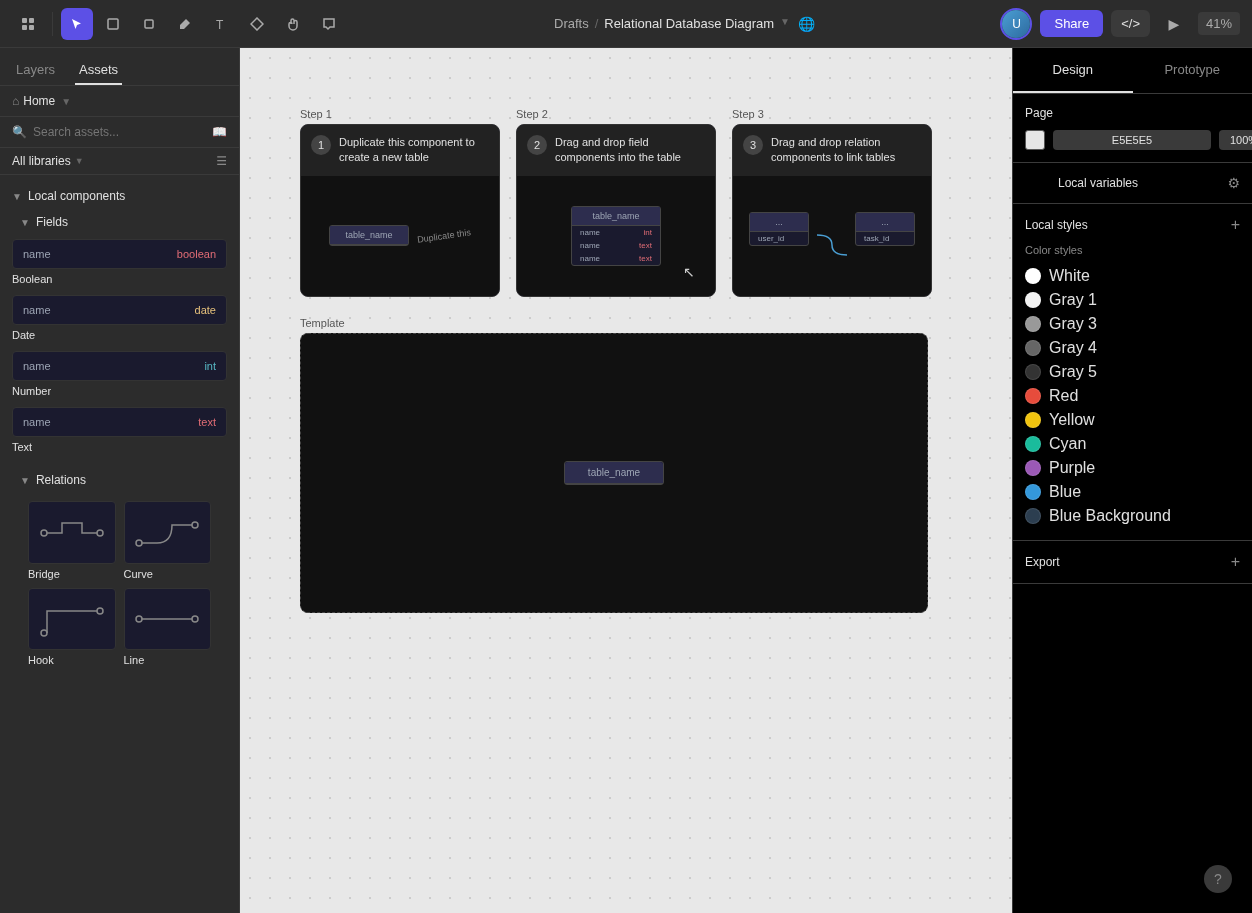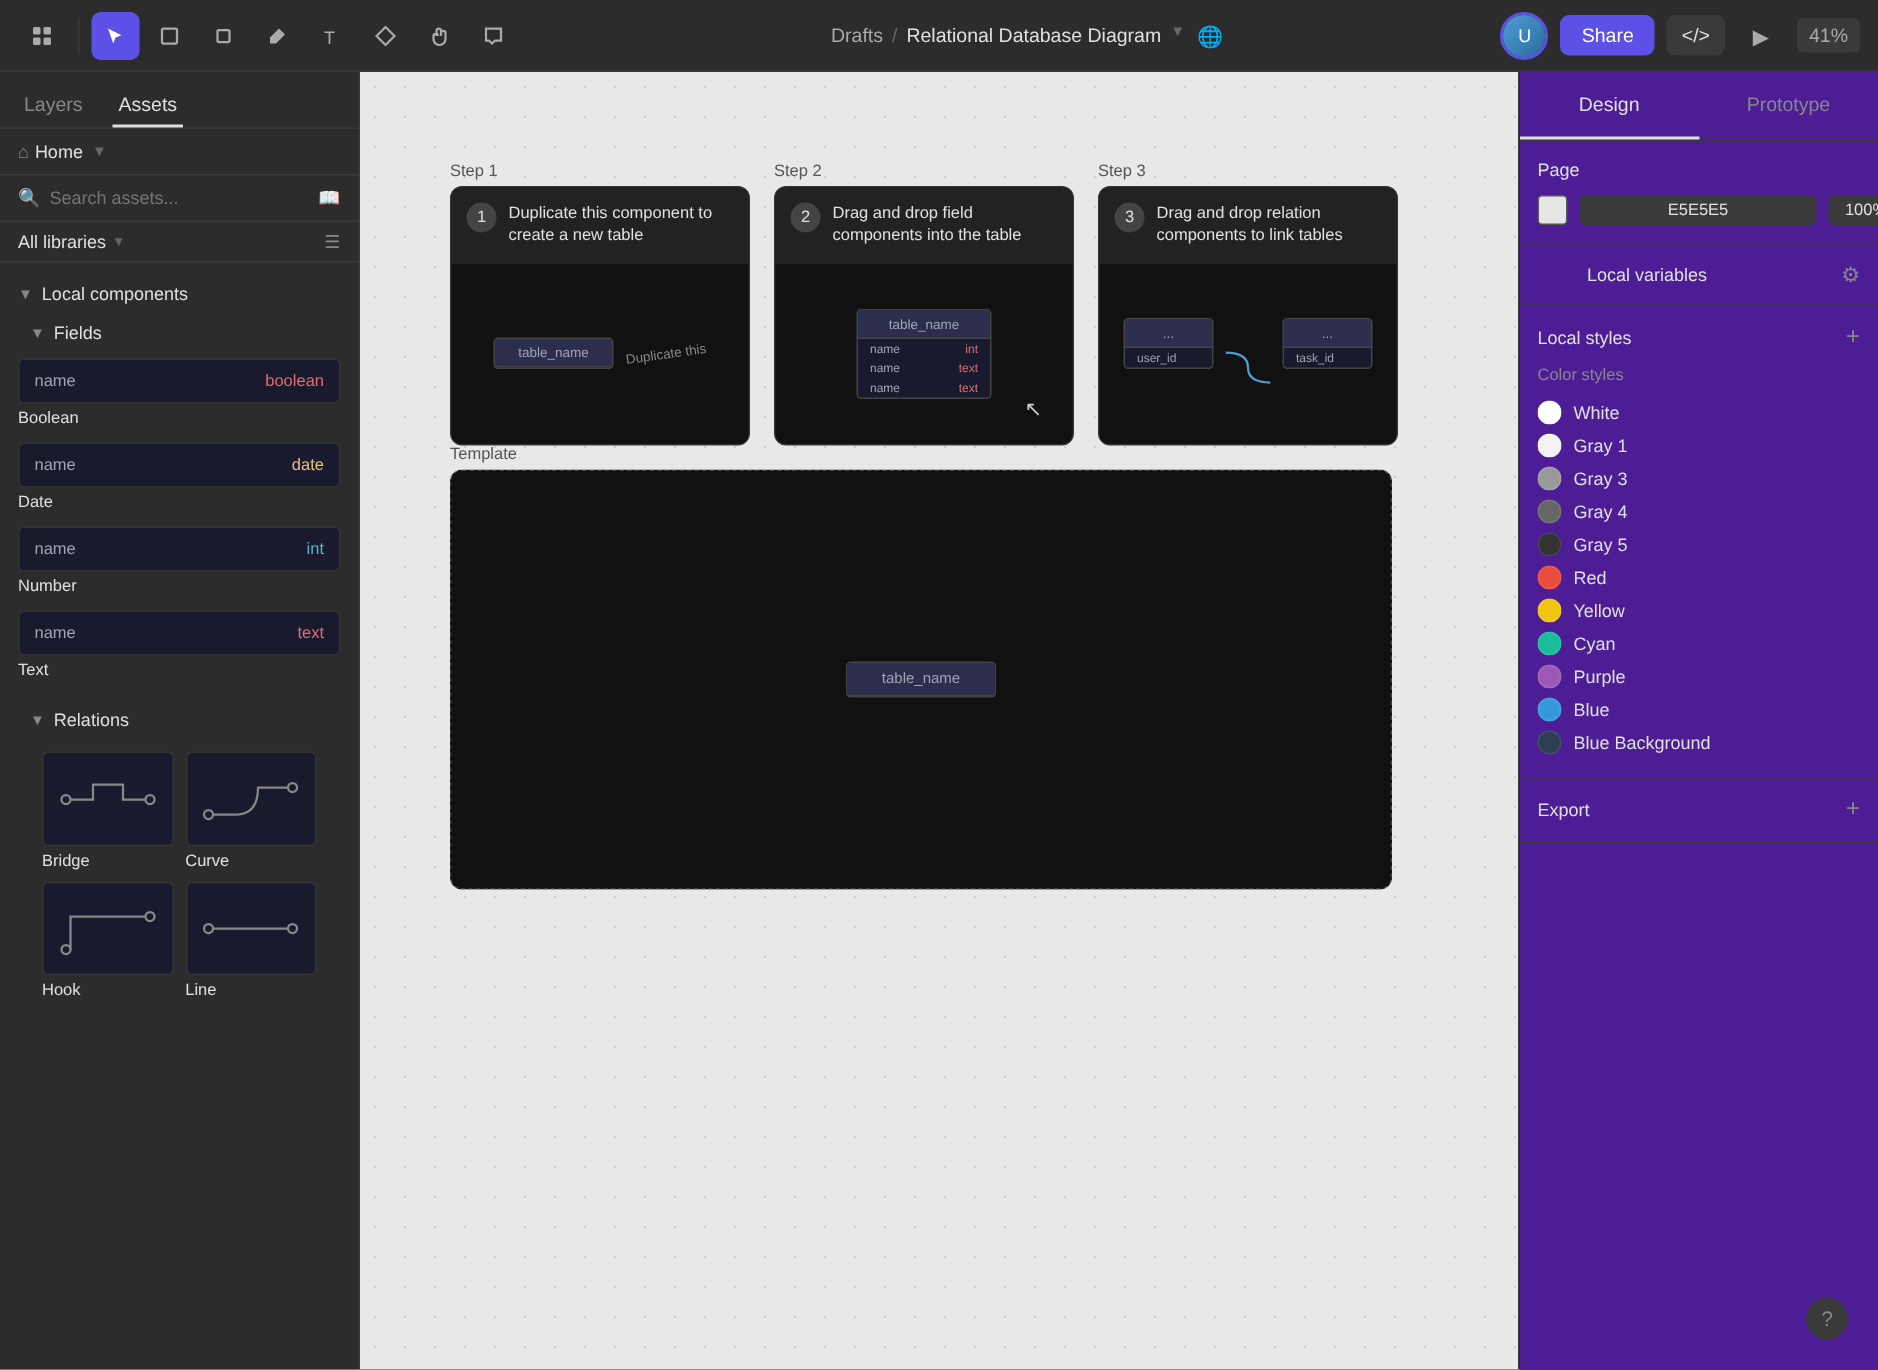--- a/index.html
+++ b/index.html
@@ -131,21 +131,21 @@
     
     .canvas {
       flex: 1; background: #e8e8e8;
       display: flex; align-items: flex-start; justify-content: flex-start;
       overflow: hidden; position: relative;
       background-image: radial-gradient(circle, #ccc 1px, transparent 1px);
       background-size: 20px 20px;
     }
     .canvas-content {
       position: absolute; top: 60px; left: 60px;
-      display: flex; flex-direction: column; 
+      display: flex; flex-direction: column; gap: 20px;
     }
     .steps-row { display: flex; gap: 16px; }
     .step-card {
       width: 200px;
       background: #1a1a2e; border-radius: 8px; overflow: hidden;
       border: 1px solid #333;
     }
     .step-header {
       display: flex; align-items: flex-start; gap: 8px;
       padding: 10px; background: #222;
@@ -190,21 +190,21 @@
       background: #1a1a2e; border: 1px solid #444; border-radius: 3px; min-width: 100px;
     }
     .template-table-header {
       background: #2d2d4e; padding: 5px 12px; text-align: center;
       color: #9da5b4; font-size: 10px; border-bottom: 1px solid #444; border-radius: 3px 3px 0 0;
     }
 
     
     .right-panel {
       width: 240px;
-      background: #4c1d95;
+      background: #000000;
       border-left: 1px solid #3a3a3a;
       display: flex; flex-direction: column;
       flex-shrink: 0;
       overflow-y: auto;
     }
     .right-panel::-webkit-scrollbar { width: 4px; }
     .right-panel::-webkit-scrollbar-thumb { background: #444; border-radius: 2px; }
     .right-tabs {
       display: flex; border-bottom: 1px solid #3a3a3a;
     }
@@ -251,21 +251,21 @@
     .vars-icon { color: #888; cursor: pointer; font-size: 14px; }
 
     .color-styles-title { color: #888; font-size: 11px; margin-bottom: 8px; }
     .color-style-item {
       display: flex; align-items: center; gap: 8px; padding: 3px 0; cursor: pointer;
     }
     .color-dot {
       width: 16px; height: 16px; border-radius: 50%; flex-shrink: 0;
       border: 1px solid rgba(255,255,255,0.1);
     }
-    .color-name { color: #e0e0e0; font-size: 12px; }
+    .color-name { color: #e0e0e0; font-size: 16px; }
 
     .export-row {
       display: flex; align-items: center; justify-content: space-between;
     }
 
     .help-btn {
       position: fixed; bottom: 20px; right: 20px;
       width: 28px; height: 28px; border-radius: 50%;
       background: #3a3a3a; color: #888; border: none;
       display: flex; align-items: center; justify-content: center;

